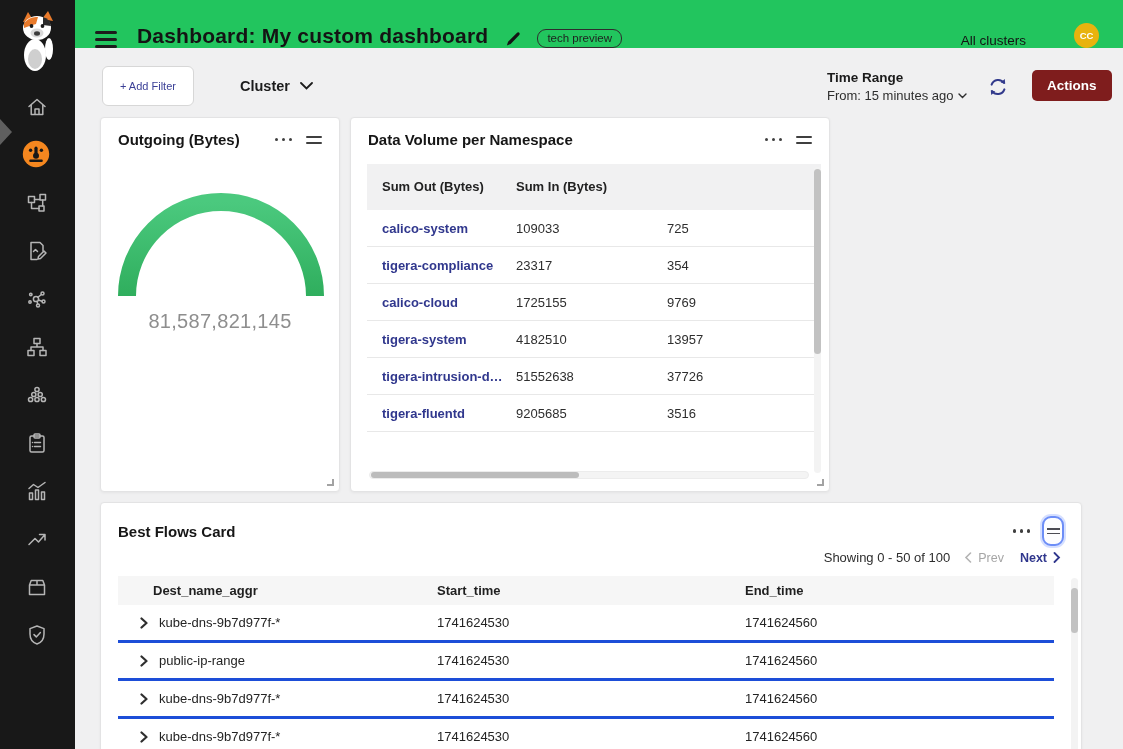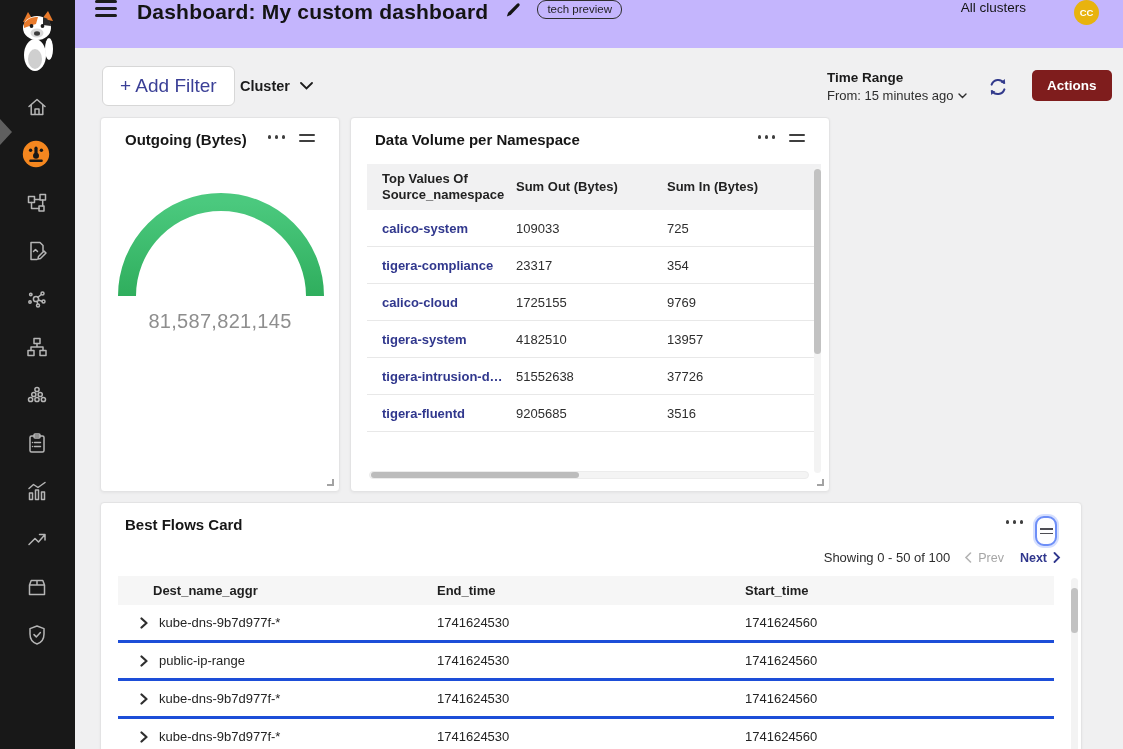--- a/index.html
+++ b/index.html
@@ -8,43 +8,43 @@
 
   
   .sidebar { position:absolute; left:0; top:0; width:75px; height:749px; background:#181818; z-index:5; }
   .side-icon { position:absolute; left:24px; width:26px; height:26px; display:flex; align-items:center; justify-content:center; cursor:pointer; }
   .side-icon svg { width:24px; height:24px; stroke:#b5b5b5; fill:none; stroke-width:1.5; stroke-linecap:round; stroke-linejoin:round; }
   .side-active { position:absolute; left:22px; width:28px; height:28px; }
   .side-notch { position:absolute; left:0; top:119px; width:0; height:0; border-top:13px solid transparent; border-bottom:13px solid transparent; border-left:12px solid #9a9a9a; opacity:.55; }
   .logo { position:absolute; left:15px; top:11px; width:44px; height:60px; cursor:pointer; }
 
   
-  .header { position:absolute; left:75px; top:0; width:1048px; height:48px; background:#c4b5fd; display:flex; align-items:flex-start; padding-left:20px; z-index:4; }
+  .header { position:absolute; left:75px; top:0; width:1048px; height:48px; background:#22c55e; display:flex; align-items:flex-end; padding-left:20px; z-index:4; }
   .hamburger { width:22px; display:flex; flex-direction:column; gap:4.5px; cursor:pointer; }
   .hamburger i { height:2.6px; background:#1c1c1c; border-radius:2px; }
   .page-title { margin-left:20px; font-size:21px; font-weight:700; color:#141414; letter-spacing:.2px; white-space:nowrap; }
   .pencil { margin-left:16px; cursor:pointer; display:flex; }
   .badge { margin-left:14px; border:1.5px solid #2e2e2e; border-radius:9px; padding:2px 9px 3px; font-size:11.5px; color:#1f1f1f; white-space:nowrap; }
   .hdr-spacer { flex:1; }
   .all-clusters { font-size:13.5px; color:#141414; cursor:pointer; }
   .avatar { margin-left:48px; margin-right:24px; width:25px; height:25px; border-radius:50%; background:#e8b30e; color:#fff; font-size:9.5px; font-weight:700; display:flex; align-items:center; justify-content:center; cursor:pointer; }
 
   
-  .btn-add-filter { position:absolute; left:102px; top:66px; height:40px; background:#fff; border:1px solid #d7d7d7; border-radius:6px; color:#3a3f96; font-size:19px; font-weight:500; padding:0 17px; display:flex; align-items:center; cursor:pointer; font-family:inherit; }
+  .btn-add-filter { position:absolute; left:102px; top:66px; height:40px; background:#fff; border:1px solid #d7d7d7; border-radius:6px; color:#3a3f96; font-size:11px; font-weight:500; padding:0 17px; display:flex; align-items:center; cursor:pointer; font-family:inherit; }
   .cluster-dd { position:absolute; left:240px; top:66px; height:40px; display:flex; align-items:center; gap:10px; cursor:pointer; }
   .cluster-dd .lbl { font-size:14.5px; font-weight:600; color:#1c1c1c; }
   .time-range { position:absolute; left:827px; top:70px; }
   .time-range .tr-label { font-size:13.5px; font-weight:700; color:#1a1a1a; }
   .time-range .tr-value { margin-top:3px; font-size:13px; color:#2e2e2e; display:flex; align-items:center; gap:5px; cursor:pointer; }
   .refresh { position:absolute; left:987px; top:76px; width:22px; height:22px; cursor:pointer; }
   .btn-actions { position:absolute; left:1032px; top:70px; height:31px; background:#7f1d1d; border:none; border-radius:5px; color:#fff; font-size:13.5px; font-weight:600; padding:0 15px; cursor:pointer; font-family:inherit; }
 
   
   .card { position:absolute; background:#fff; border:1px solid #e3e3e4; border-radius:4px; box-shadow:0 1px 3px rgba(0,0,0,.05); }
-  .card-hdr { display:flex; padding:13px 24px 0; }
+  .card-hdr { display:flex; align-items:center; padding:13px 17px 0; }
   .card-title { font-size:15px; font-weight:700; color:#161616; flex:1; }
   .dots { display:flex; gap:3.5px; cursor:pointer; padding:4px 0; }
   .dots i { width:3.5px; height:3.5px; border-radius:50%; background:#3f3f3f; }
   .handle { margin-left:14px; width:16px; display:flex; flex-direction:column; gap:4px; cursor:grab; padding:3px 0; }
   .handle i { height:2px; background:#3f3f3f; border-radius:1px; }
   .handle-focus { margin-left:12px; width:22px; height:30px; border:2px solid #6d8ef7; border-radius:9px; background:#fdfdff; box-shadow:0 0 0 2px rgba(125,155,255,.32); display:flex; flex-direction:column; justify-content:center; align-items:center; gap:3px; cursor:grab; }
   .handle-focus i { width:13px; height:1.6px; background:#4c4c55; }
   .resize-corner { position:absolute; right:5px; bottom:5px; width:7px; height:7px; border-right:2px solid #a3a3a3; border-bottom:2px solid #a3a3a3; cursor:nwse-resize; }
 
   
@@ -276,21 +276,20 @@
         <i></i>
         <i></i>
       </div>
     <div class="handle">
         <i></i>
         <i></i>
       </div>
   </div>
   <div class="ns-table">
     <div class="ns-head">
-      <div>Top Values Of Source_namespace</div>
       <div>Sum Out (Bytes)</div>
       <div>Sum In (Bytes)</div>
     </div>
     <div class="ns-rows">
 
         <div class="ns-row">
           <div class="link">calico-system</div>
           <div class="val">109033</div>
           <div class="val">725</div>
         </div>
@@ -362,22 +361,22 @@
     <span class="chev" style="margin-left:6px">
       <svg width="8" height="11" viewBox="0 0 8 11">
           <path d="M1.5 1 L6 5.5 L1.5 10" stroke="#30378d" stroke-width="1.8" fill="none" stroke-linecap="round"></path>
         </svg>
     </span>
   </div>
 
   <div class="bf-table">
     <div class="bf-head">
       <div>Dest_name_aggr</div>
+      <div>Start_time</div>
       <div>End_time</div>
-      <div>Start_time</div>
     </div>
     <div class="bf-rows">
 
         <div class="bf-row">
           <div class="name-cell">
             <span class="expander">
               <svg width="10" height="12" viewBox="0 0 10 12">
                 <path d="M2.5 1.5 L7.5 6 L2.5 10.5" stroke="#2f2f2f" stroke-width="2.2" fill="none" stroke-linecap="round" stroke-linejoin="round"></path>
               </svg>
             </span>

